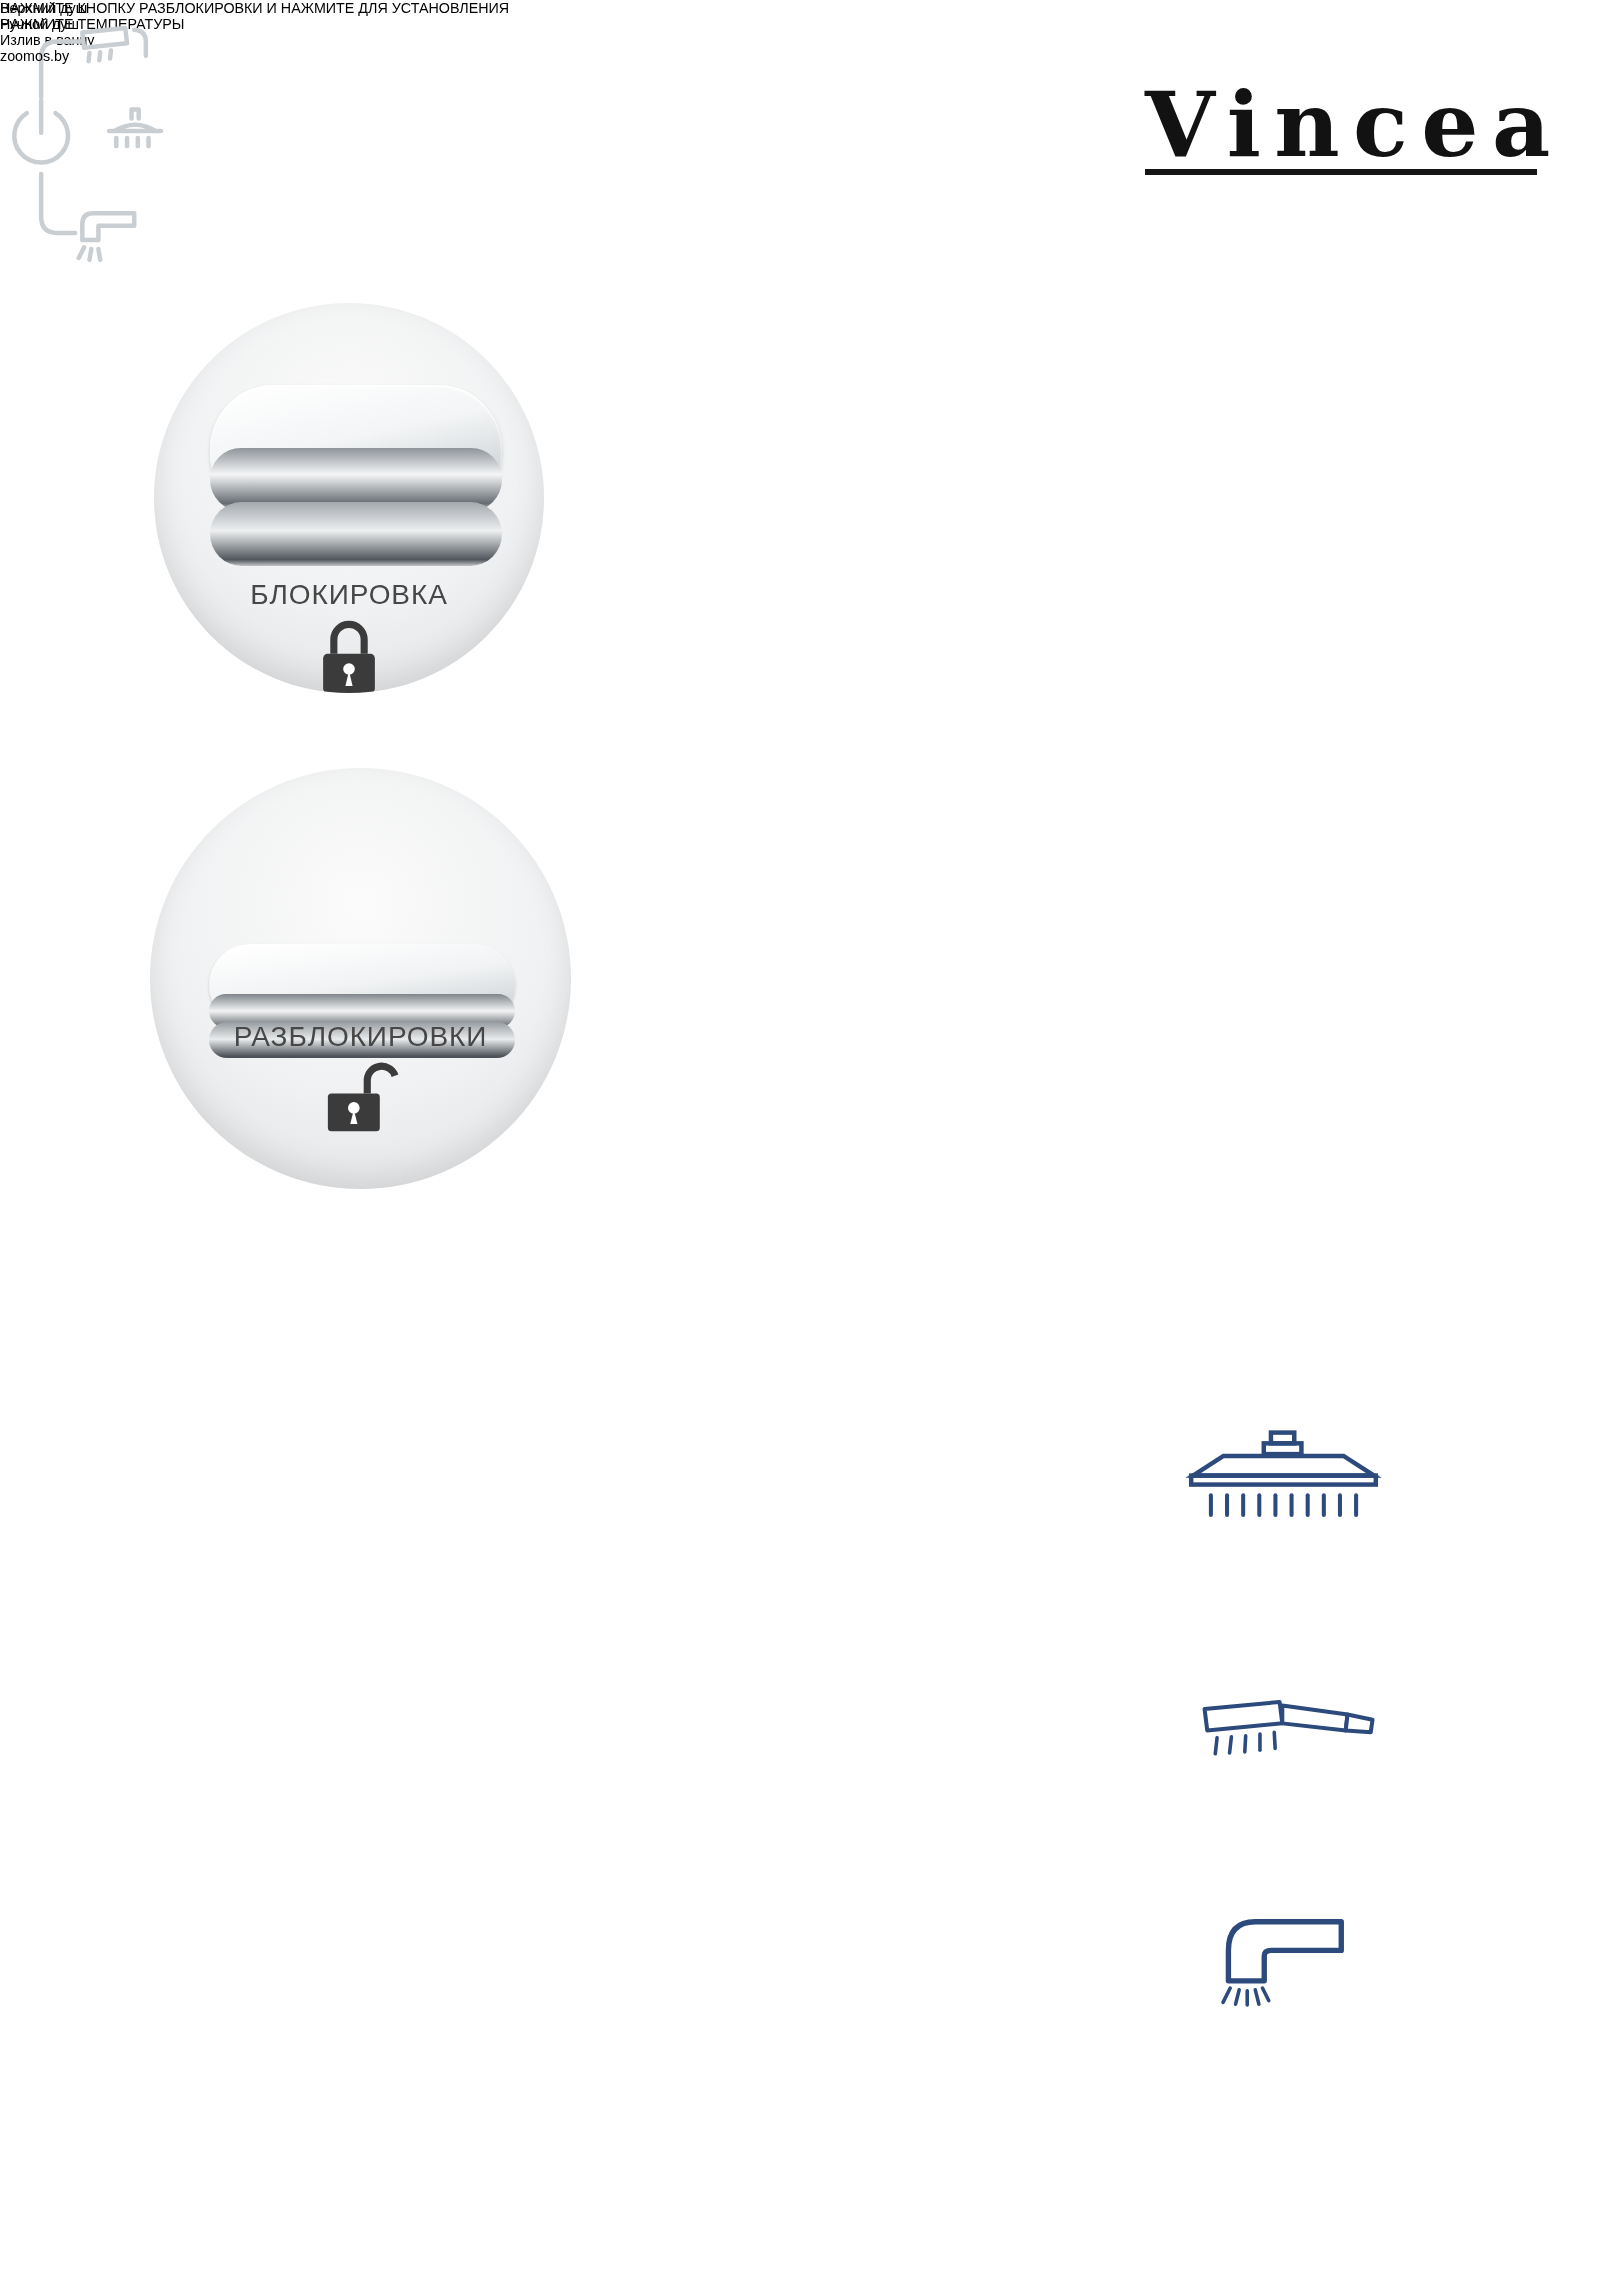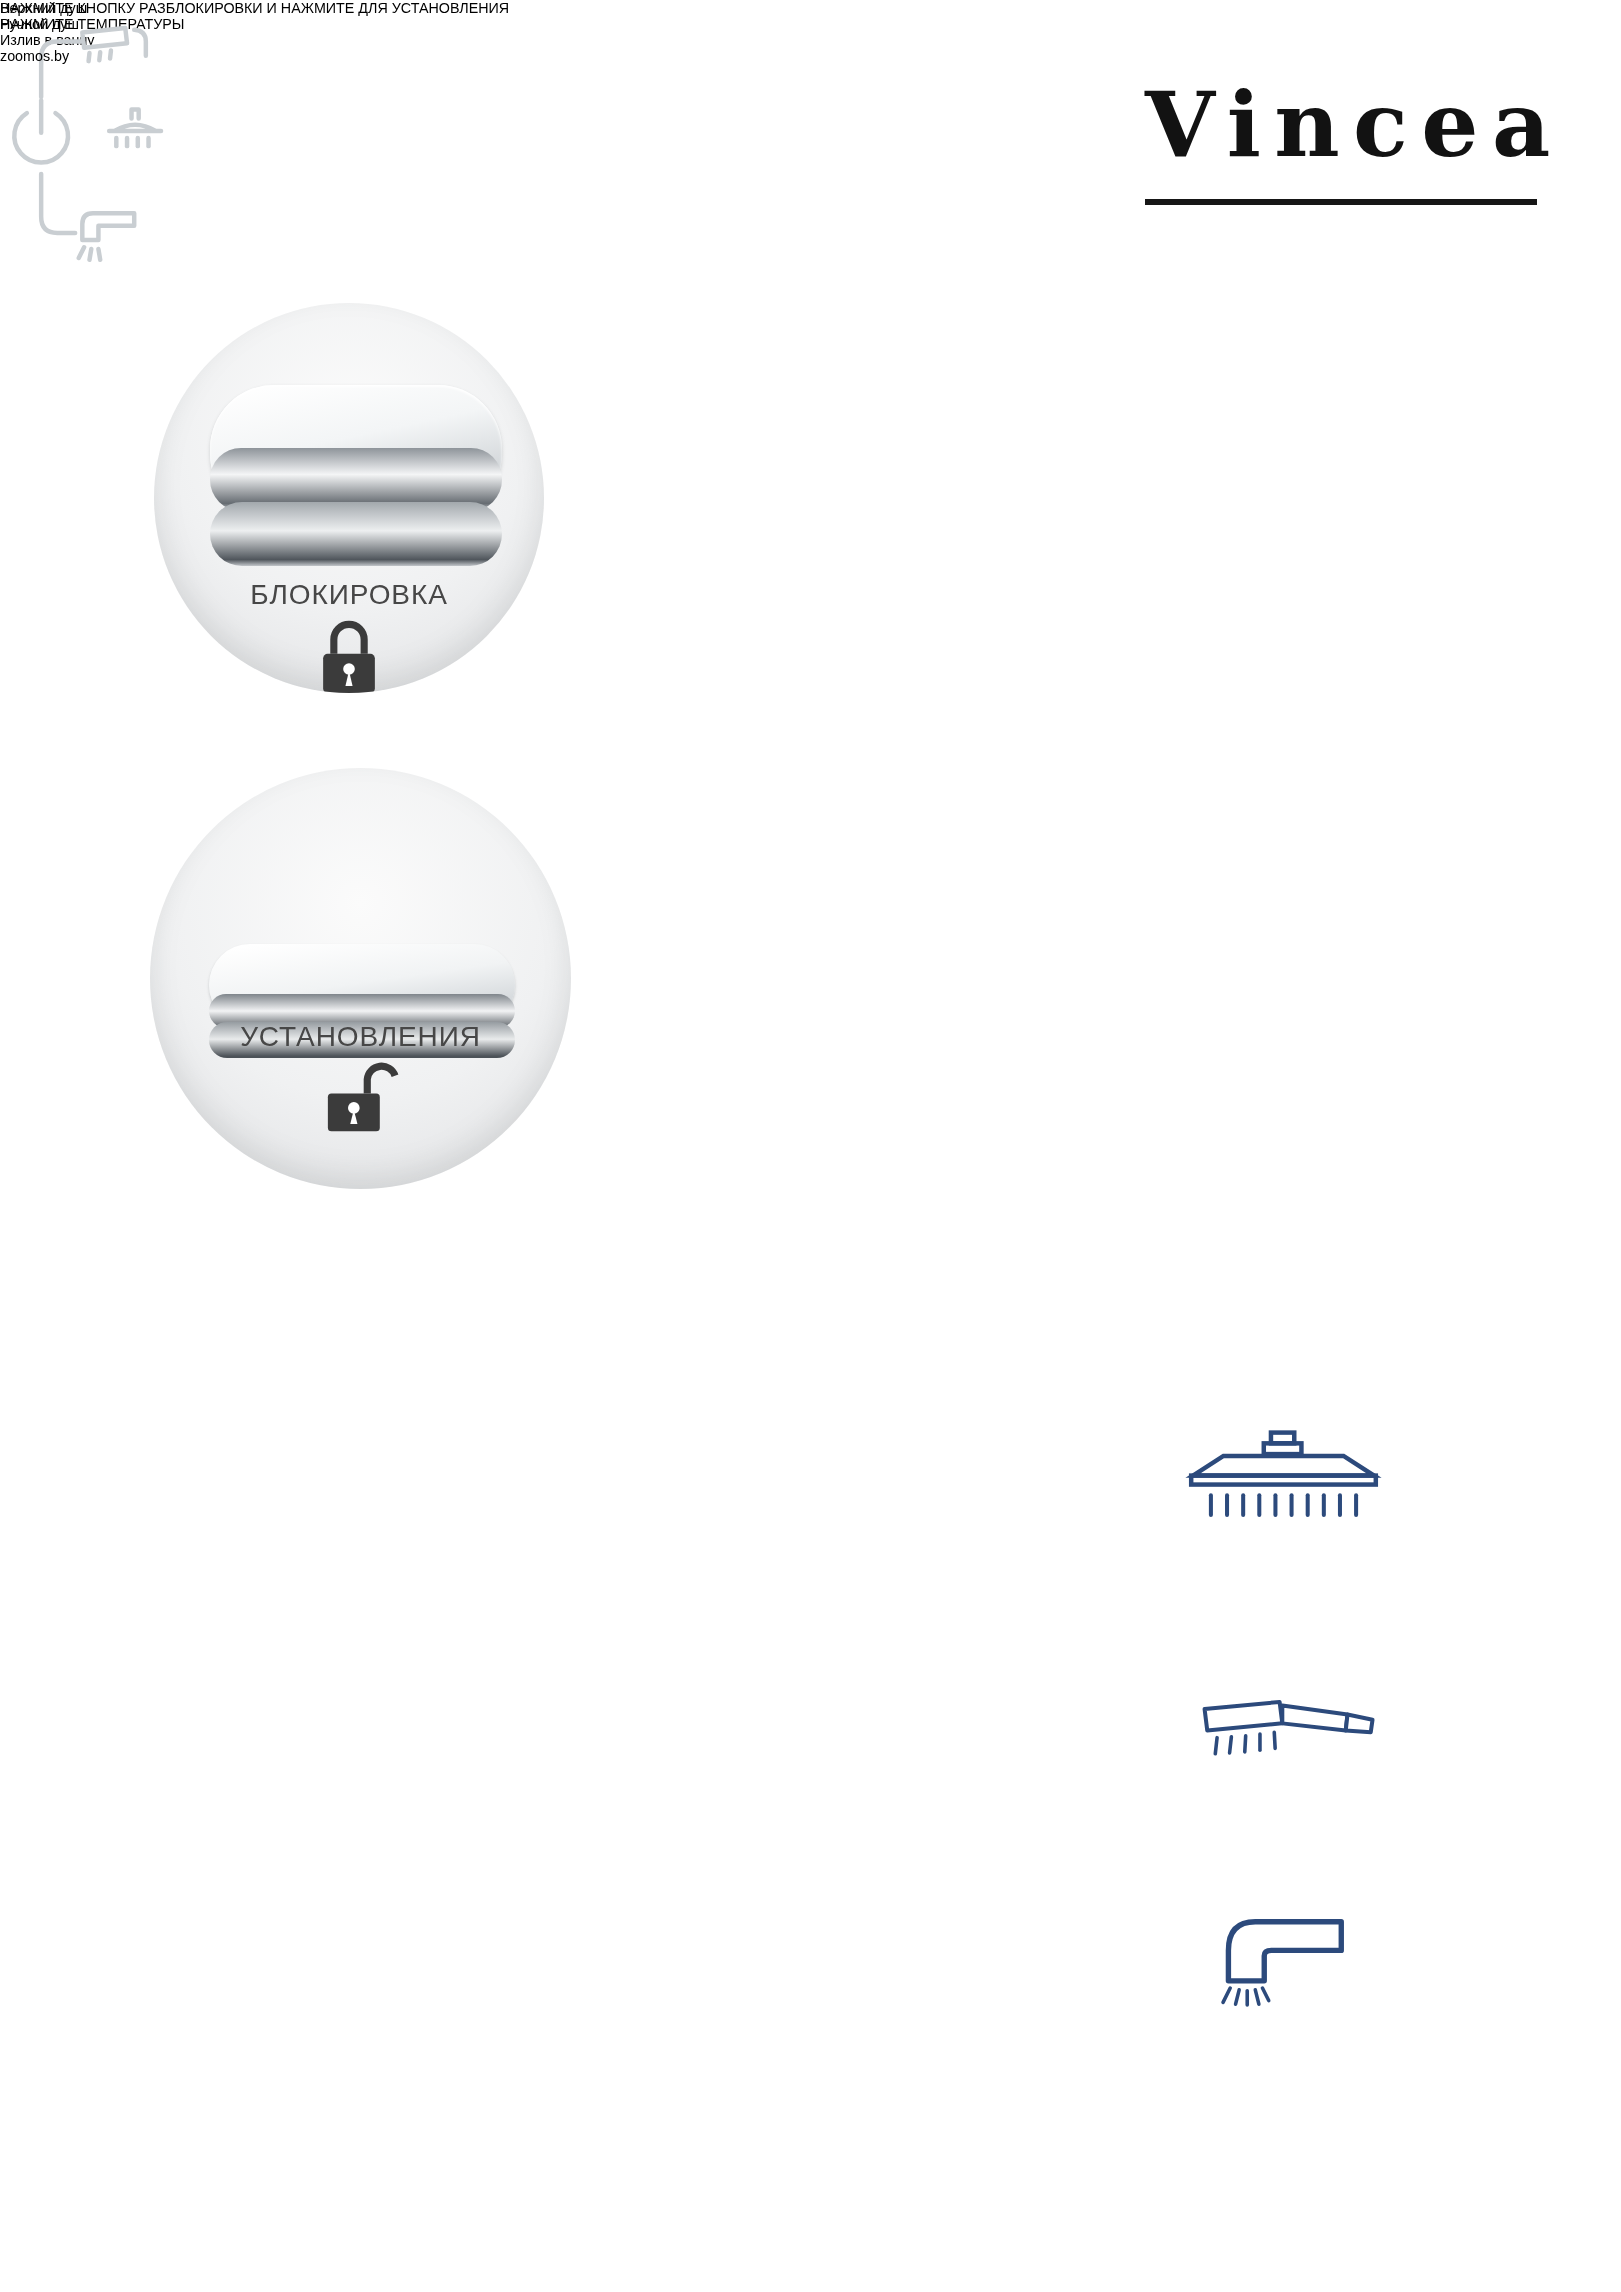--- a/index.html
+++ b/index.html
@@ -3,21 +3,21 @@
 <meta charset="utf-8">
 <style>
   html,body{margin:0;padding:0;background:#ffffff;}
   .page{position:relative;width:1622px;height:2293px;background:#ffffff;overflow:hidden;
         font-family:"Liberation Sans",sans-serif;}
   .abs{position:absolute;}
 
   
   .logo{position:absolute;left:1145px;top:79px;width:392px;text-align:center;
         font-family:"DejaVu Serif",serif;font-weight:700;font-size:90px;line-height:90px;
-        letter-spacing:13.4px;color:#121212;border-bottom:6.3px solid #161616;padding-bottom:30px;}
+        letter-spacing:13.4px;color:#121212;border-bottom:6.3px solid #161616;padding-bottom:0;}
 
   
   .circle{position:absolute;border-radius:50%;overflow:hidden;
           background:radial-gradient(circle at 50% 32%,#fbfbfb 0%,#f0f1f2 55%,#e2e3e5 90%,#dcdddf 100%);
           box-shadow:inset 0 -12.5px 27px rgba(120,125,130,.18);}
   .circle1{left:154px;top:303px;width:390px;height:390px;}
   .circle2{left:150px;top:768px;width:421px;height:421px;}
   .callout-label{position:absolute;left:0;width:100%;text-align:center;font-size:28px;
                  letter-spacing:0.9px;color:#474747;}
   .c1-label{top:276px;}
@@ -171,21 +171,21 @@
       <path d="M37 59 L33 76 H41 Z" fill="#ffffff"></path>
     </svg>
   </div>
 
   <div class="circle circle2">
     <div class="abs c2-top"></div>
     <div class="abs c2-b1"></div>
     <div class="abs c2-b2"></div>
     <div class="abs finger"></div>
     <div class="abs nail"></div>
-    <div class="callout-label c2-label">УСТАНОВЛЕНИЯ</div>
+    <div class="callout-label c2-label">РАЗБЛОКИРОВКИ</div>
     <svg class="padlock c2-pad" width="77" height="77" viewBox="0 0 86 86">
       <rect x="6" y="42" width="58" height="42" rx="4" fill="#3b3b3b"></rect>
       <path d="M50 42 V26 a16 16 0 0 1 31 -4" fill="none" stroke="#3b3b3b" stroke-width="8"></path>
       <circle cx="35" cy="58" r="6.5" fill="#ffffff"></circle>
       <path d="M35 60 L31 76 H39 Z" fill="#ffffff"></path>
     </svg>
   </div>
 
   <div class="abs photo-top">
     <div class="abs disc"></div>

